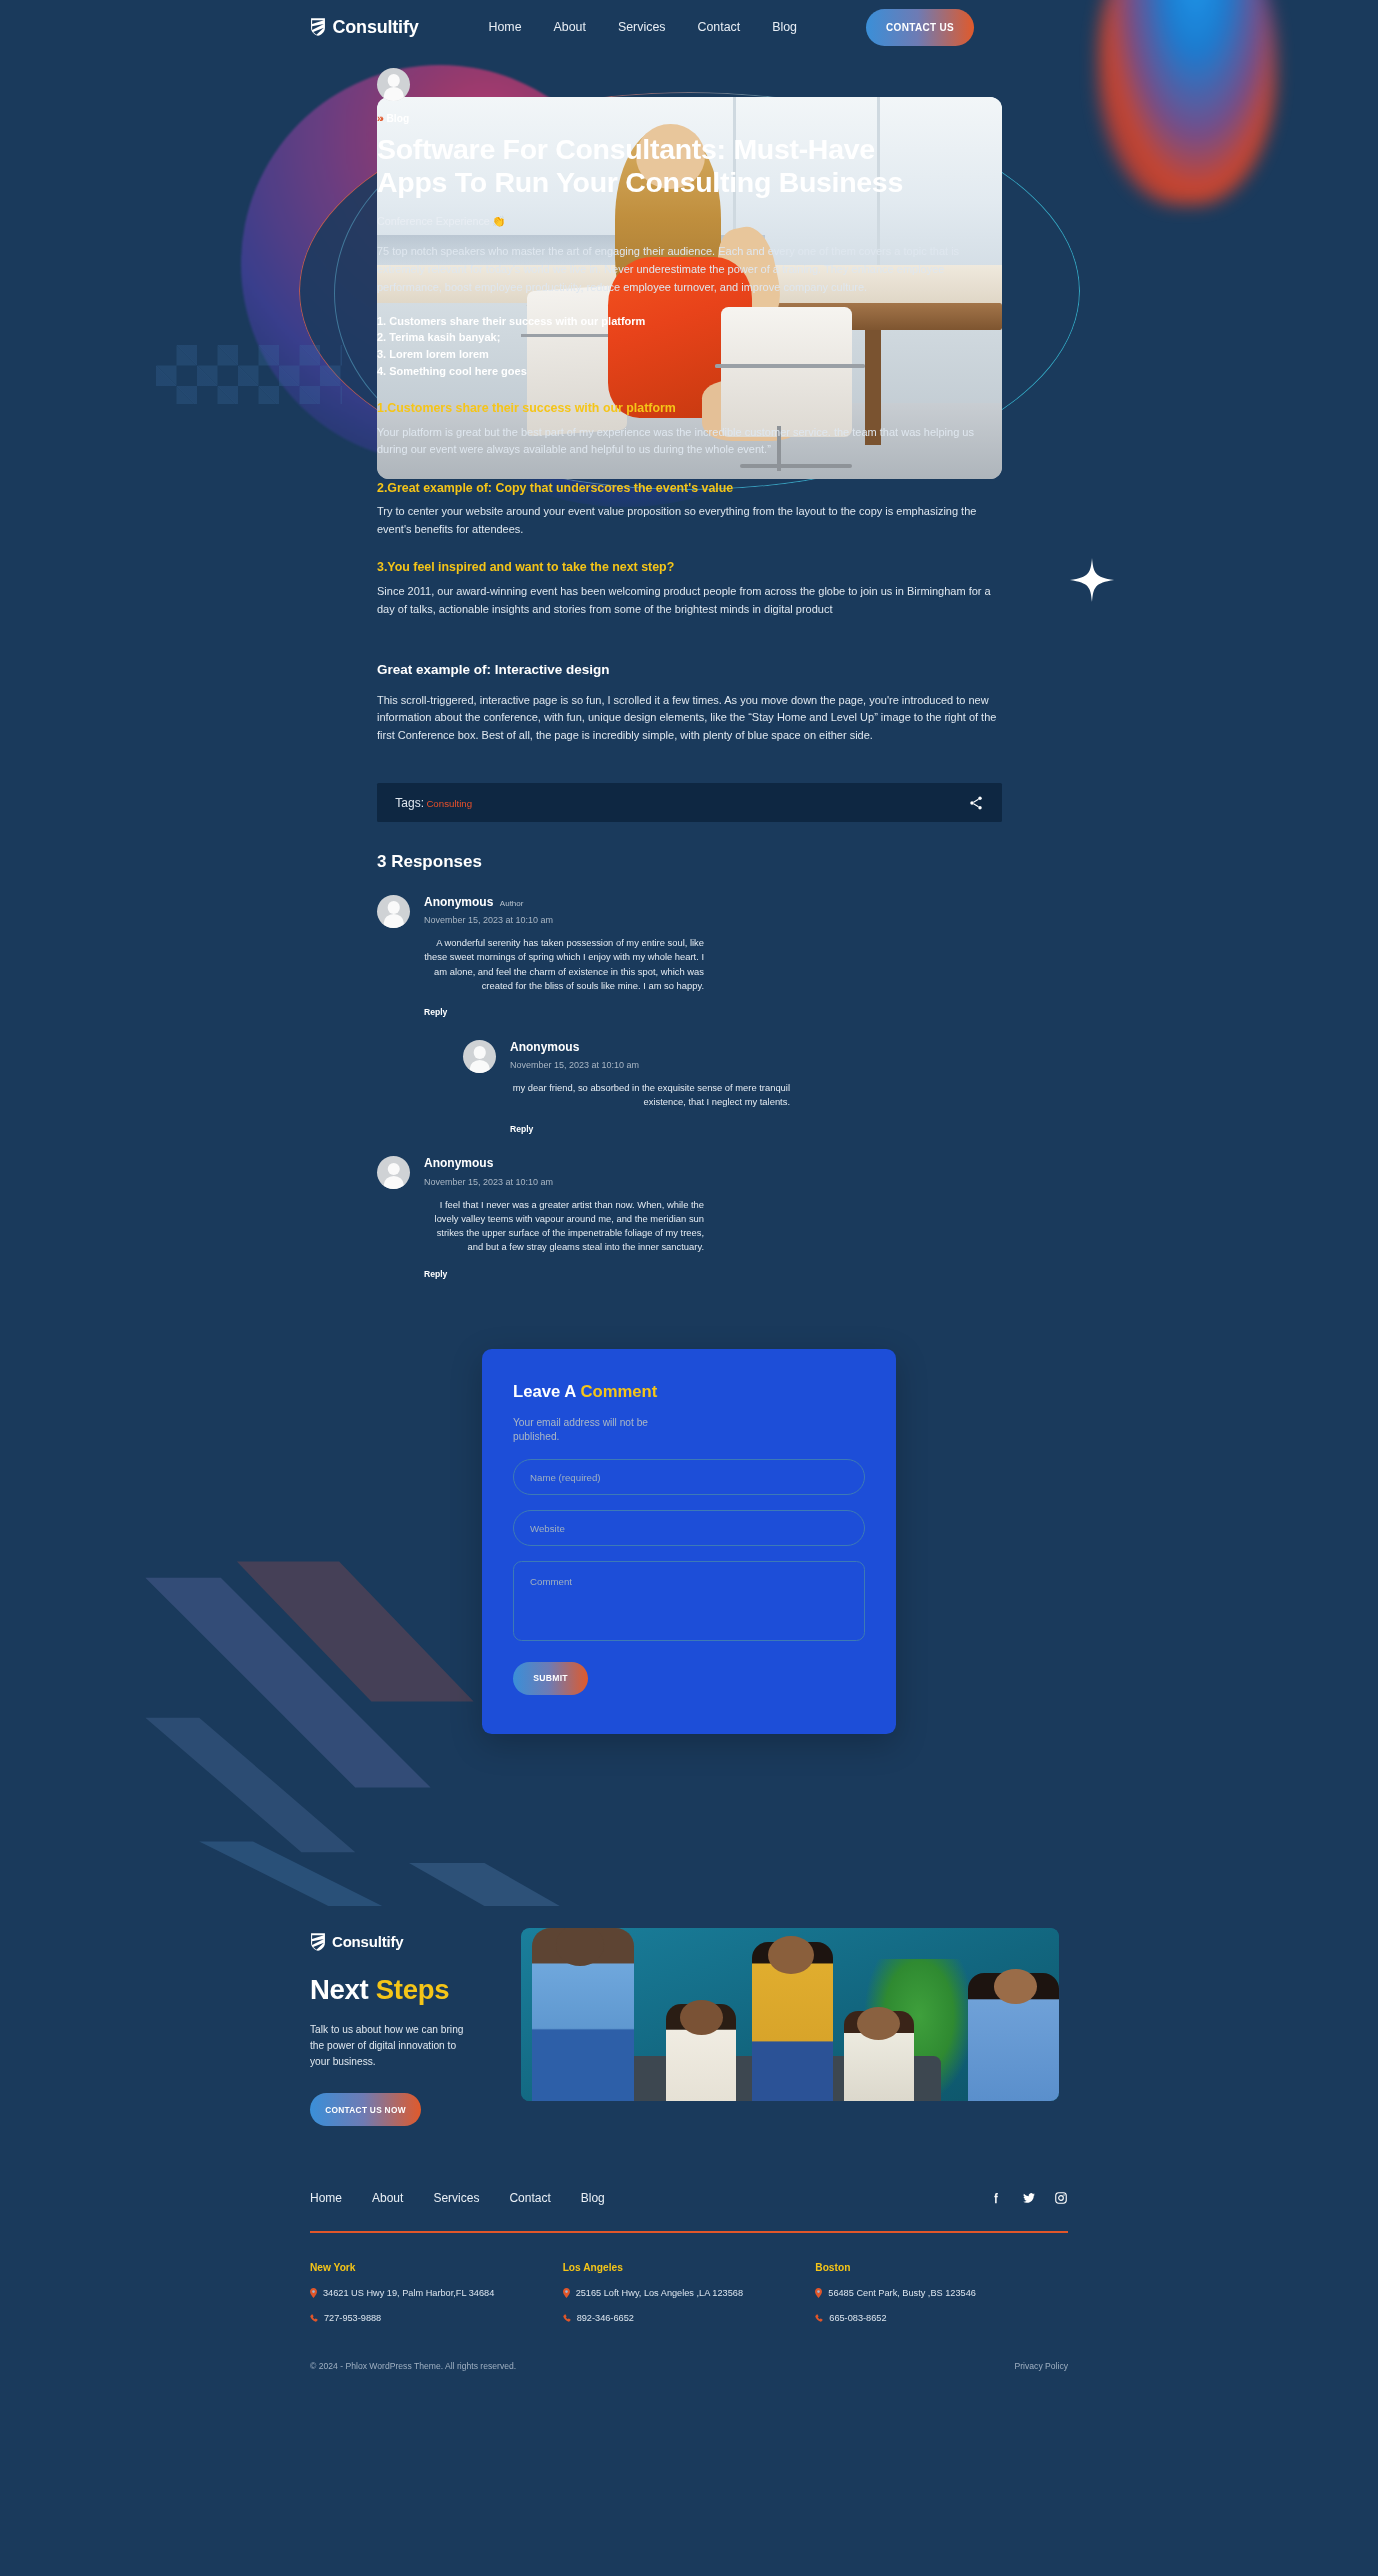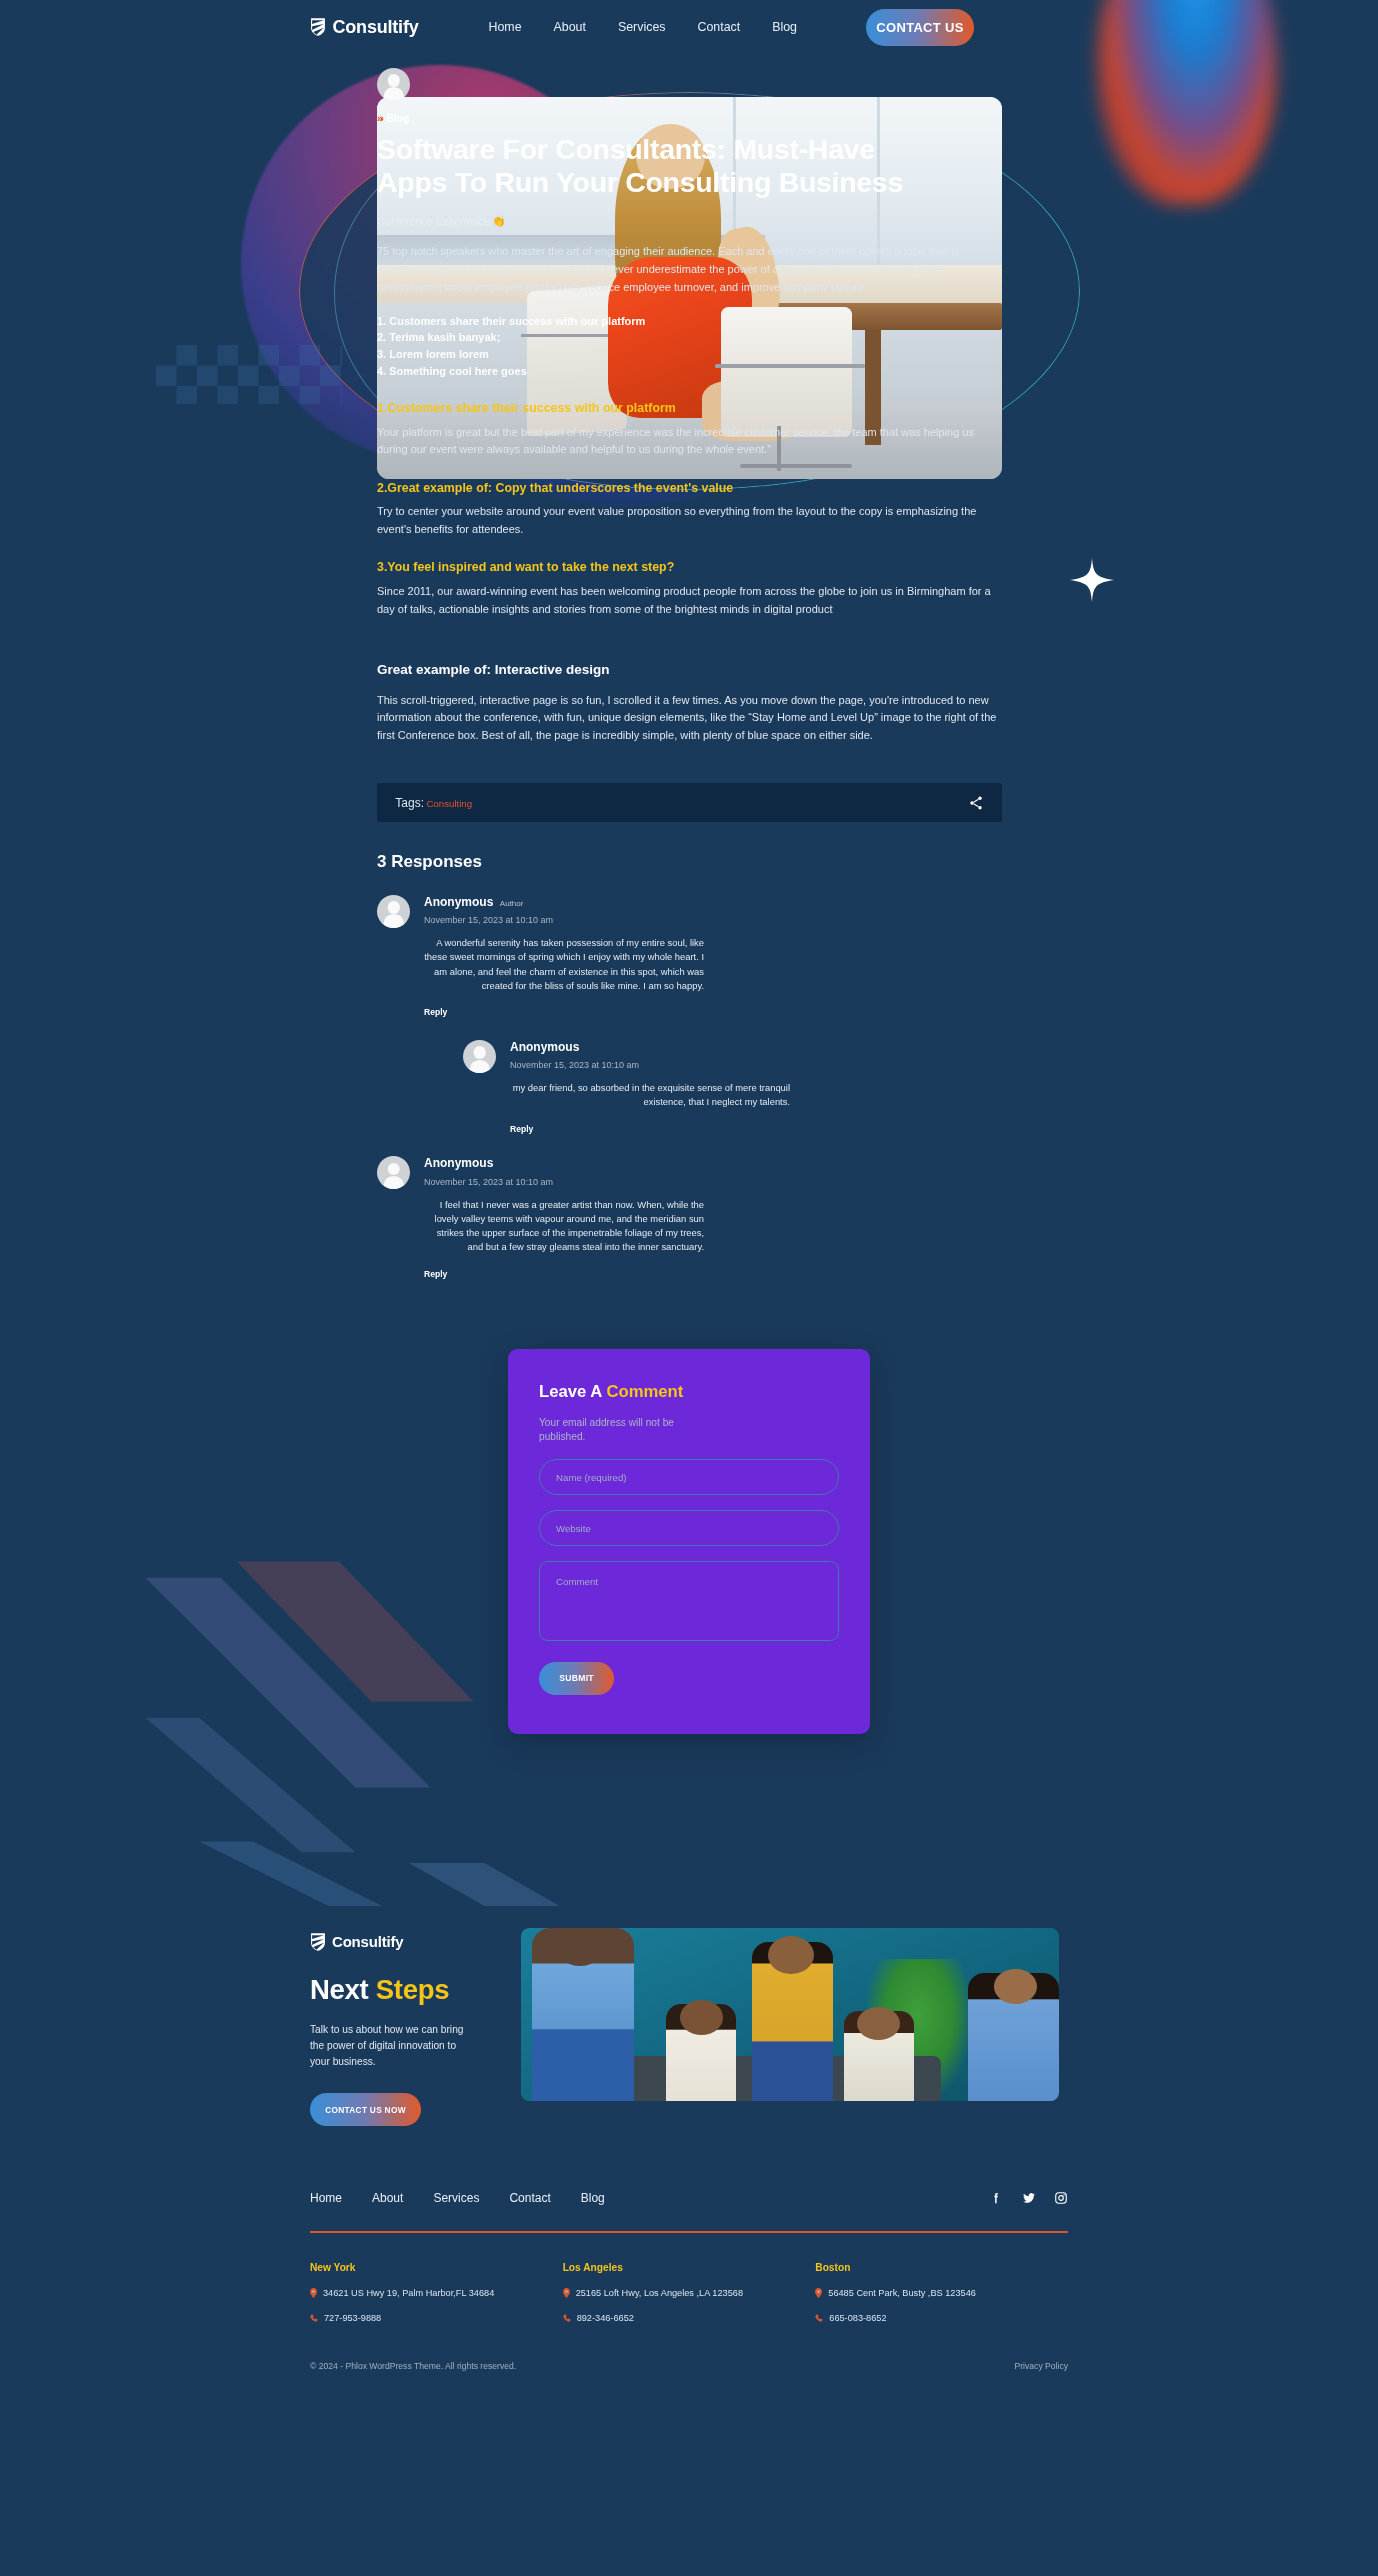--- a/index.html
+++ b/index.html
@@ -63,21 +63,21 @@
   .logo-mark { width:16px; height:19.4px; }
   .logo-text { font-size:18px; font-weight:700; letter-spacing:-0.2px; color:#fff; }
   nav.top { display:flex; gap:32px; margin-left:70px; }
   nav.top a { color:#e8eef5; font-size:12.4px; text-decoration:none; }
   .btn-pill {
     display:inline-flex; align-items:center; justify-content:center;
     border-radius:538px; color:#fff; font-weight:700; letter-spacing:0.3px;
     background:linear-gradient(90deg,#3a8fd8 0%,#6e7bb4 48%,#e05a2b 100%);
     border:none; cursor:pointer; font-family:inherit;
   }
-  #contact-us-top { margin-left:auto; margin-right:404px; width:108px; height:37px; font-size:13px; }
+  #contact-us-top { margin-left:auto; margin-right:404px; width:108px; height:37px; font-size:10px; }
 
   
   #hero-wrap { position:absolute; left:377px; top:97px; width:625px; height:382px; z-index:20; }
   #hero-img {
     width:100%; height:100%; border-radius:12px; overflow:hidden; position:relative;
     background:linear-gradient(180deg,#e8eef2 0%,#dde5ea 36%,#cfd8de 62%,#b9c3cb 100%);
   }
   .hi { position:absolute; }
   
   .hi.sky { left:0; top:0; width:100%; height:46%; background:linear-gradient(180deg,#f2f6f8 0%,#e2eaf0 60%,#d3dde5 100%); }
@@ -157,22 +157,22 @@
   .c-avatar::before { content:""; position:absolute; left:50%; top:20%; transform:translateX(-50%); width:38%; height:38%; border-radius:50%; background:#fafafa; }
   .c-avatar::after  { content:""; position:absolute; left:50%; top:60%; transform:translateX(-50%); width:62%; height:55%; border-radius:50% 50% 0 0; background:#fafafa; }
   .c-name { font-size:12px; font-weight:700; color:#fff; display:flex; align-items:baseline; gap:6.5px; }
   .c-author-tag { font-size:8px; font-weight:400; color:#b9c4cf; }
   .c-date { margin-top:6.5px; font-size:9px; color:#a9b6c4; }
   .c-text { margin-top:10.8px; font-size:9.4px; line-height:1.52; color:#e4ebf2; max-width:280px; white-space:pre-line;text-align:right; }
   .c-reply { display:inline-block; margin-top:14px; font-size:8.6px; font-weight:700; color:#fff; text-decoration:none; }
 
   
   #comment-form-card {
-    position:relative; z-index:25; margin:70px auto 0; width:362px;
-    background:#6d28d9; border-radius:9.7px; padding:33px 31px 39px;
+    position:relative; z-index:25; margin:70px auto 0; width:414px;
+    background:#1d4ed8; border-radius:9.7px; padding:33px 31px 39px;
     box-shadow:0 9.7px 32px rgba(0,0,0,.22);
   }
   #form-heading { font-size:16.7px; font-weight:700; color:#fff; }
   #form-heading .hl { color:#f5c518; }
   #form-note { margin-top:14px; font-size:10.2px; line-height:1.4; color:#aab7c5; max-width:162px; }
   .field {
     display:block; width:100%; margin-top:15px;
     background:transparent; border:0.8px solid #3d7ab5; border-radius:538px;
     height:36px; padding:0 16px; color:#fff; font-size:9.7px; font-family:inherit; outline:none;
   }

